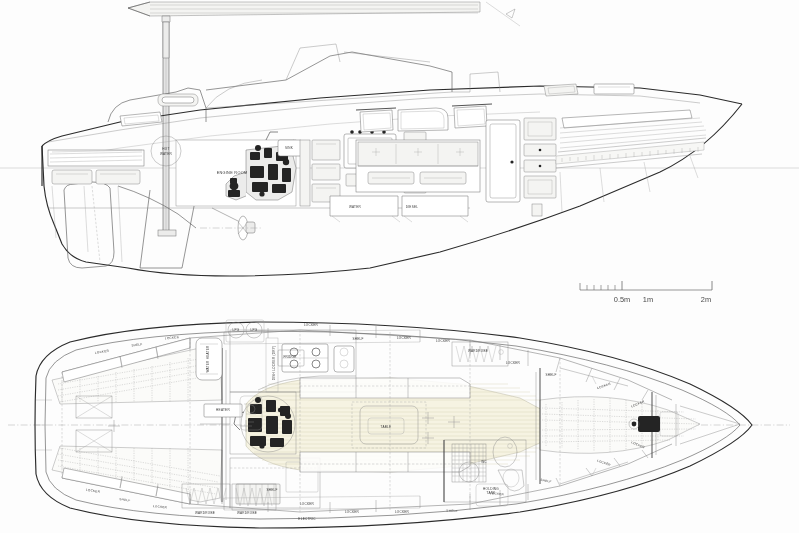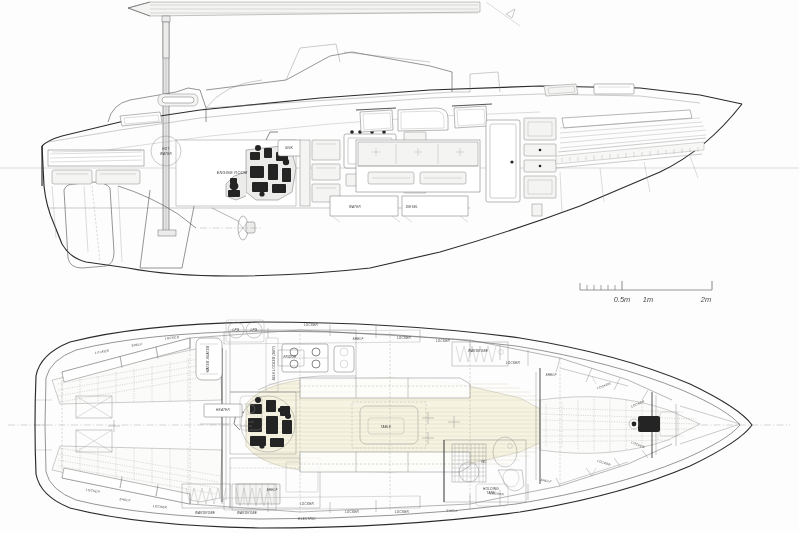--- a/index.html
+++ b/index.html
@@ -2,21 +2,21 @@
 <html><head>
 <meta charset="utf-8">
 <title>Yacht General Arrangement Drawing</title>
 <style>
   html,body{margin:0;padding:0;background:#ffffff;}
   body{
     width:799px;height:533px;overflow:hidden;position:relative;
     font-family:"Liberation Sans", sans-serif;
     background:#fdfdfd;
   }
-  #sheet{position:absolute;left:0;top:0;width:799px;height:407px;font-style:italic;}
+  #sheet{position:absolute;left:0;top:0;width:799px;height:407px;}
   svg{display:block;}
   .lbl{
     font-family:"Liberation Sans", sans-serif;
     fill:#3a3a3a;
     text-anchor:middle;
     dominant-baseline:middle;
   }
   .lbl-xs{font-size:3.1px;letter-spacing:.25px;}
   .lbl-s{font-size:3.8px;letter-spacing:.3px;}
   .scale-txt{font-size:7.4px;fill:#4a4a4a;font-family:"Liberation Sans", sans-serif;text-anchor:middle;}

